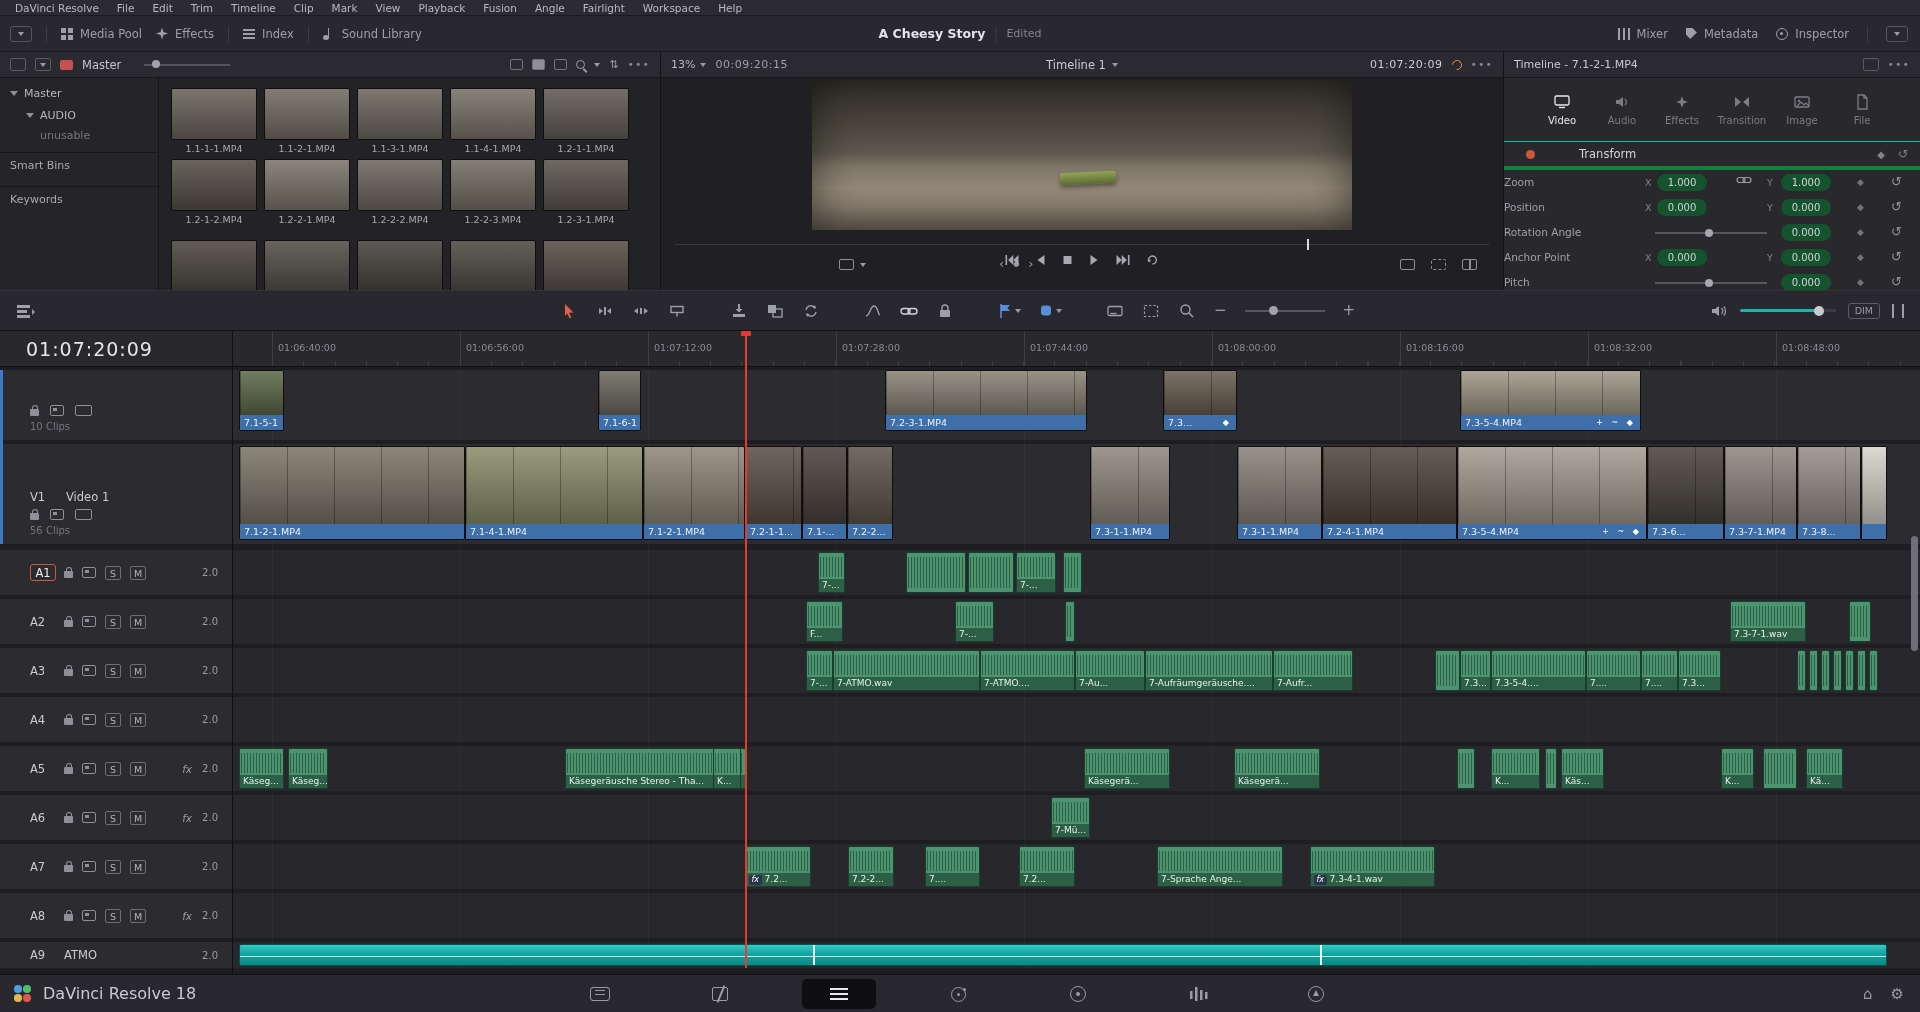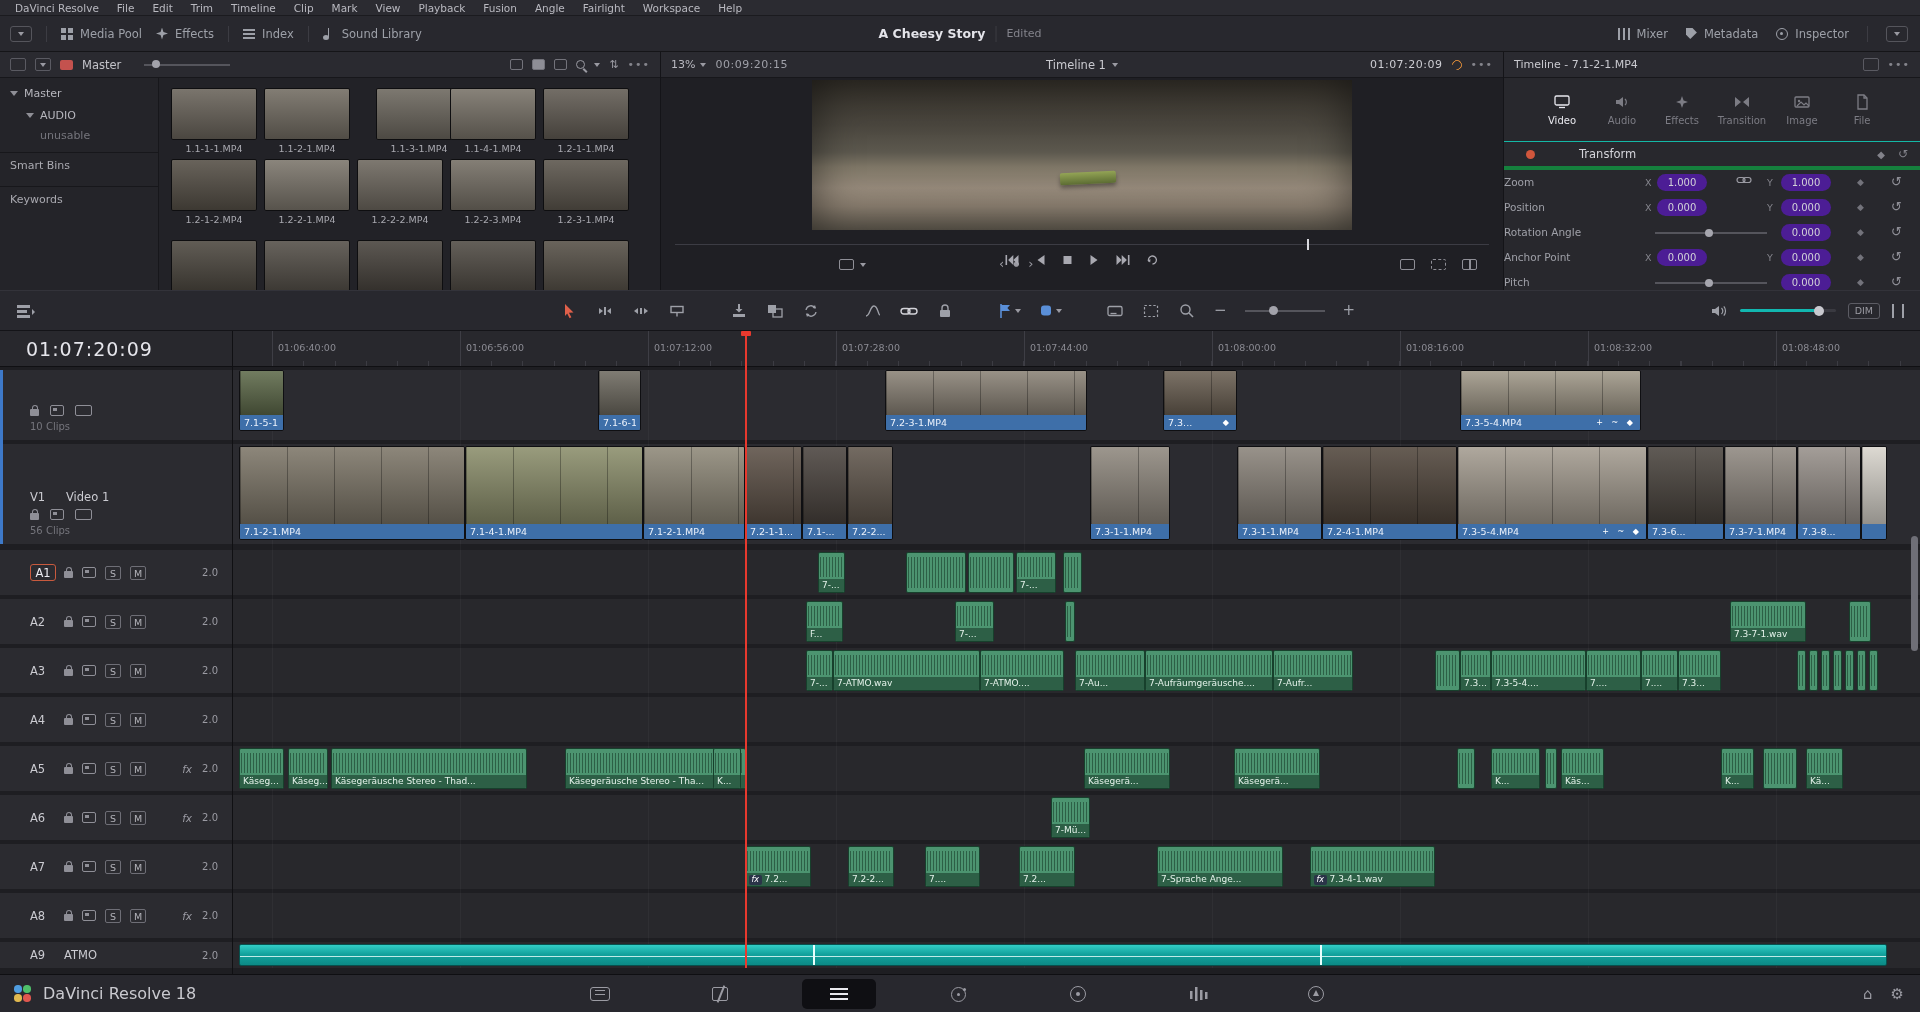--- a/index.html
+++ b/index.html
@@ -88,21 +88,21 @@
 .itab{width:60px;display:flex;flex-direction:column;align-items:center;gap:5px;font-size:10px;color:#7c7c84}
 .itab.active{color:#e8e8ee}
 .isec{position:absolute;top:90px;left:0;right:0;height:28px;display:flex;align-items:center;padding-left:22px;border-bottom:4px solid #15803d;font-size:11.5px;color:#d4d4da}
 .itoggle{width:9px;height:9px;border-radius:50%;background:#d0563c;margin-right:44px;flex:none}
 .secicons{margin-left:auto;margin-right:12px;display:flex;gap:13px;color:#82828a;font-size:10px;align-items:center}
 .irows{position:absolute;top:118px;left:0;right:0;bottom:0;overflow:hidden}
 .irow{position:relative;height:25px}
 .ilabel{position:absolute;left:0;width:125px;text-align:left;font-size:10.5px;color:#9fa0a8;line-height:25px}
 .iaxis{position:absolute;font-size:9.5px;color:#84848c;line-height:25px}
 .iax-x{left:141px}.iax-y{left:263px}
-.ival{position:absolute;width:50px;height:17px;top:4px;background:#4c1d95;border-radius:9px;color:#d2d2d8;font-size:10px;line-height:17px;text-align:center}
+.ival{position:absolute;width:50px;height:17px;top:4px;background:#14532d;border-radius:9px;color:#d2d2d8;font-size:10px;line-height:17px;text-align:center}
 .iv1{left:153px}.iv2{left:277px}
 .ilink{position:absolute;left:232px;top:5px}
 .ikf{position:absolute;left:353px;color:#73737b;font-size:9px;line-height:25px}
 .irst{position:absolute;left:387px;color:#8d8d95;font-size:13px;line-height:24px}
 .islider{position:absolute;left:151px;width:112px;top:12px;height:2px;background:#55555c}
 .islknob{position:absolute;left:50px;top:-3.5px;width:8px;height:8px;border-radius:50%;background:#a6a6ae}
 
 .tltoolbar{position:absolute;left:0;top:290px;width:100%;height:41px;background:#28282e;border-top:1px solid #33333a;border-bottom:1px solid #141418;z-index:18}
 .tbl{position:absolute;left:16px;top:0;height:100%;display:flex;align-items:center}
 .tbc{position:absolute;left:560px;top:0;height:100%;display:flex;align-items:center;gap:18px}
@@ -306,21 +306,21 @@
         </div>
       <div class="mp-grid">
           <div class="mcell" style="left: 12px; top: 10px;">
             <div class="mthumb" style="background: rgb(107, 101, 92);"></div>
             <div class="mname">1.1-1-1.MP4</div>
           </div>
           <div class="mcell" style="left: 105px; top: 10px;">
             <div class="mthumb" style="background: rgb(116, 110, 100);"></div>
             <div class="mname">1.1-2-1.MP4</div>
           </div>
-          <div class="mcell" style="left: 198px; top: 10px; margin-left: 19px;">
+          <div class="mcell" style="left: 198px; top: 10px;">
             <div class="mthumb" style="background: rgb(110, 105, 96);"></div>
             <div class="mname">1.1-3-1.MP4</div>
           </div>
           <div class="mcell" style="left: 291px; top: 10px;">
             <div class="mthumb" style="background: rgb(122, 116, 106);"></div>
             <div class="mname">1.1-4-1.MP4</div>
           </div>
           <div class="mcell" style="left: 384px; top: 10px;">
             <div class="mthumb" style="background: rgb(99, 93, 85);"></div>
             <div class="mname">1.2-1-1.MP4</div>
@@ -989,21 +989,21 @@
               <div class="alabel">
                 <span>7-...</span>
               </div>
             </div>
             <div class="clip" style="left: 600px; width: 147px;">
               <div class="wave"></div>
               <div class="alabel">
                 <span>7-ATMO.wav</span>
               </div>
             </div>
-            <div class="clip" style="left: 747px; width: 84px;">
+            <div class="clip" style="left: 747px; width: 95px;">
               <div class="wave"></div>
               <div class="alabel">
                 <span>7-ATMO....</span>
               </div>
             </div>
             <div class="clip" style="left: 842px; width: 70px;">
               <div class="wave"></div>
               <div class="alabel">
                 <span>7-Au...</span>
               </div>
@@ -1080,26 +1080,20 @@
             <div class="clip" style="left: 6px; width: 45px;">
               <div class="wave"></div>
               <div class="alabel">
                 <span>Käseg...</span>
               </div>
             </div>
             <div class="clip" style="left: 55px; width: 40px;">
               <div class="wave"></div>
               <div class="alabel">
                 <span>Käseg...</span>
-              </div>
-            </div>
-            <div class="clip" style="left: 98px; width: 196px;">
-              <div class="wave"></div>
-              <div class="alabel">
-                <span>Käsegeräusche Stereo - Thad...</span>
               </div>
             </div>
             <div class="clip" style="left: 296px; width: 181px; margin-left: 36px;">
               <div class="wave"></div>
               <div class="alabel">
                 <span>Käsegeräusche Stereo - Tha...</span>
               </div>
             </div>
             <div class="clip" style="left: 480px; width: 28px;">
               <div class="wave"></div>

